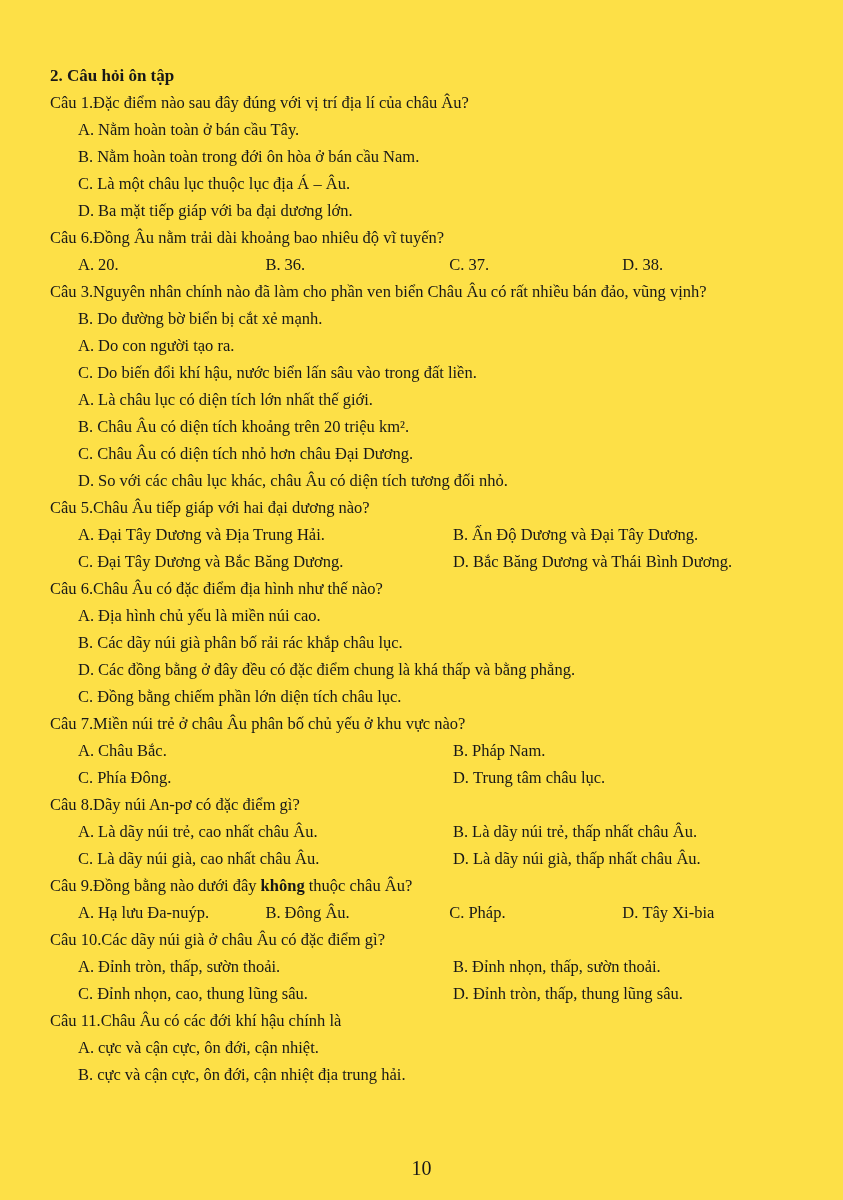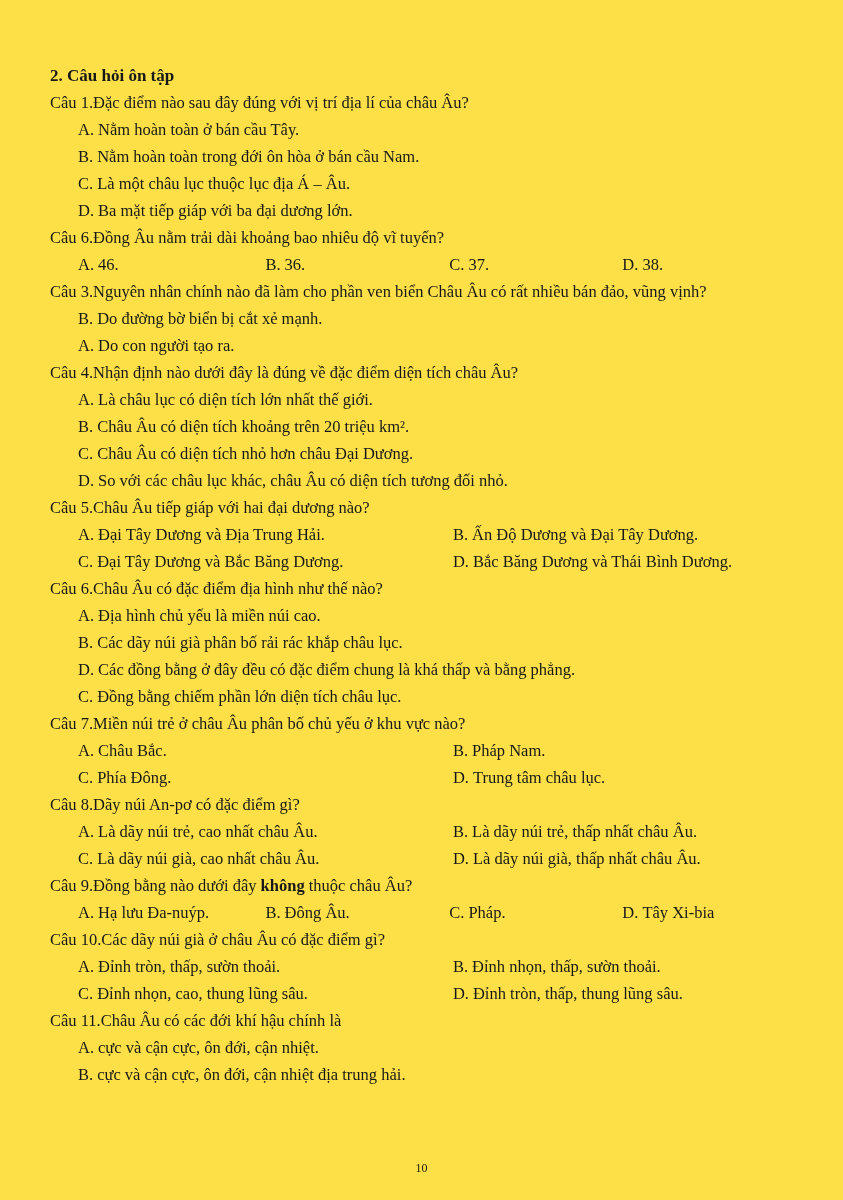--- a/index.html
+++ b/index.html
@@ -48,21 +48,21 @@
   .options.cols-4 {
     display: grid;
     grid-template-columns: 26% 25.5% 24% auto;
   }
   .page-number {
     position: absolute;
     left: 0;
     bottom: 22px;
     width: 100%;
     text-align: center;
-    font-size: 12px;
+    font-size: 20px;
     line-height: 20px;
   }
 </style>
 </head>
 <body>
 
 <div class="page">
   <div class="section-title">2. Câu hỏi ôn tập</div>
 
   <div id="questions">
@@ -71,35 +71,35 @@
         <div class="options cols-1">
           <div class="option"><span class="opt-label">A.</span><span class="opt-text">Nằm hoàn toàn ở bán cầu Tây.</span></div>
           <div class="option"><span class="opt-label">B.</span><span class="opt-text">Nằm hoàn toàn trong đới ôn hòa ở bán cầu Nam.</span></div>
           <div class="option"><span class="opt-label">C.</span><span class="opt-text">Là một châu lục thuộc lục địa Á – Âu.</span></div>
           <div class="option"><span class="opt-label">D.</span><span class="opt-text">Ba mặt tiếp giáp với ba đại dương lớn.</span></div>
         </div>
       </div>
       <div class="question">
         <div class="q-line"><span class="q-label">Câu 6.</span><span class="q-text">Đồng Âu nằm trải dài khoảng bao nhiêu độ vĩ tuyến?</span></div>
         <div class="options cols-4">
-          <div class="option"><span class="opt-label">A.</span><span class="opt-text">46.</span></div>
+          <div class="option"><span class="opt-label">A.</span><span class="opt-text">20.</span></div>
           <div class="option"><span class="opt-label">B.</span><span class="opt-text">36.</span></div>
           <div class="option"><span class="opt-label">C.</span><span class="opt-text">37.</span></div>
           <div class="option"><span class="opt-label">D.</span><span class="opt-text">38.</span></div>
         </div>
       </div>
       <div class="question">
         <div class="q-line"><span class="q-label">Câu 3.</span><span class="q-text">Nguyên nhân chính nào đã làm cho phần ven biển Châu Âu có rất nhiều bán đảo, vũng vịnh?</span></div>
         <div class="options cols-1">
           <div class="option"><span class="opt-label">B.</span><span class="opt-text">Do đường bờ biển bị cắt xẻ mạnh.</span></div>
           <div class="option"><span class="opt-label">A.</span><span class="opt-text">Do con người tạo ra.</span></div>
+          <div class="option"><span class="opt-label">C.</span><span class="opt-text">Do biến đổi khí hậu, nước biển lấn sâu vào trong đất liền.</span></div>
         </div>
       </div>
       <div class="question">
-        <div class="q-line"><span class="q-label">Câu 4.</span><span class="q-text">Nhận định nào dưới đây là đúng về đặc điểm diện tích châu Âu?</span></div>
         <div class="options cols-1">
           <div class="option"><span class="opt-label">A.</span><span class="opt-text">Là châu lục có diện tích lớn nhất thế giới.</span></div>
           <div class="option"><span class="opt-label">B.</span><span class="opt-text">Châu Âu có diện tích khoảng trên 20 triệu km².</span></div>
           <div class="option"><span class="opt-label">C.</span><span class="opt-text">Châu Âu có diện tích nhỏ hơn châu Đại Dương.</span></div>
           <div class="option"><span class="opt-label">D.</span><span class="opt-text">So với các châu lục khác, châu Âu có diện tích tương đối nhỏ.</span></div>
         </div>
       </div>
       <div class="question">
         <div class="q-line"><span class="q-label">Câu 5.</span><span class="q-text">Châu Âu tiếp giáp với hai đại dương nào?</span></div>
         <div class="options cols-2">

